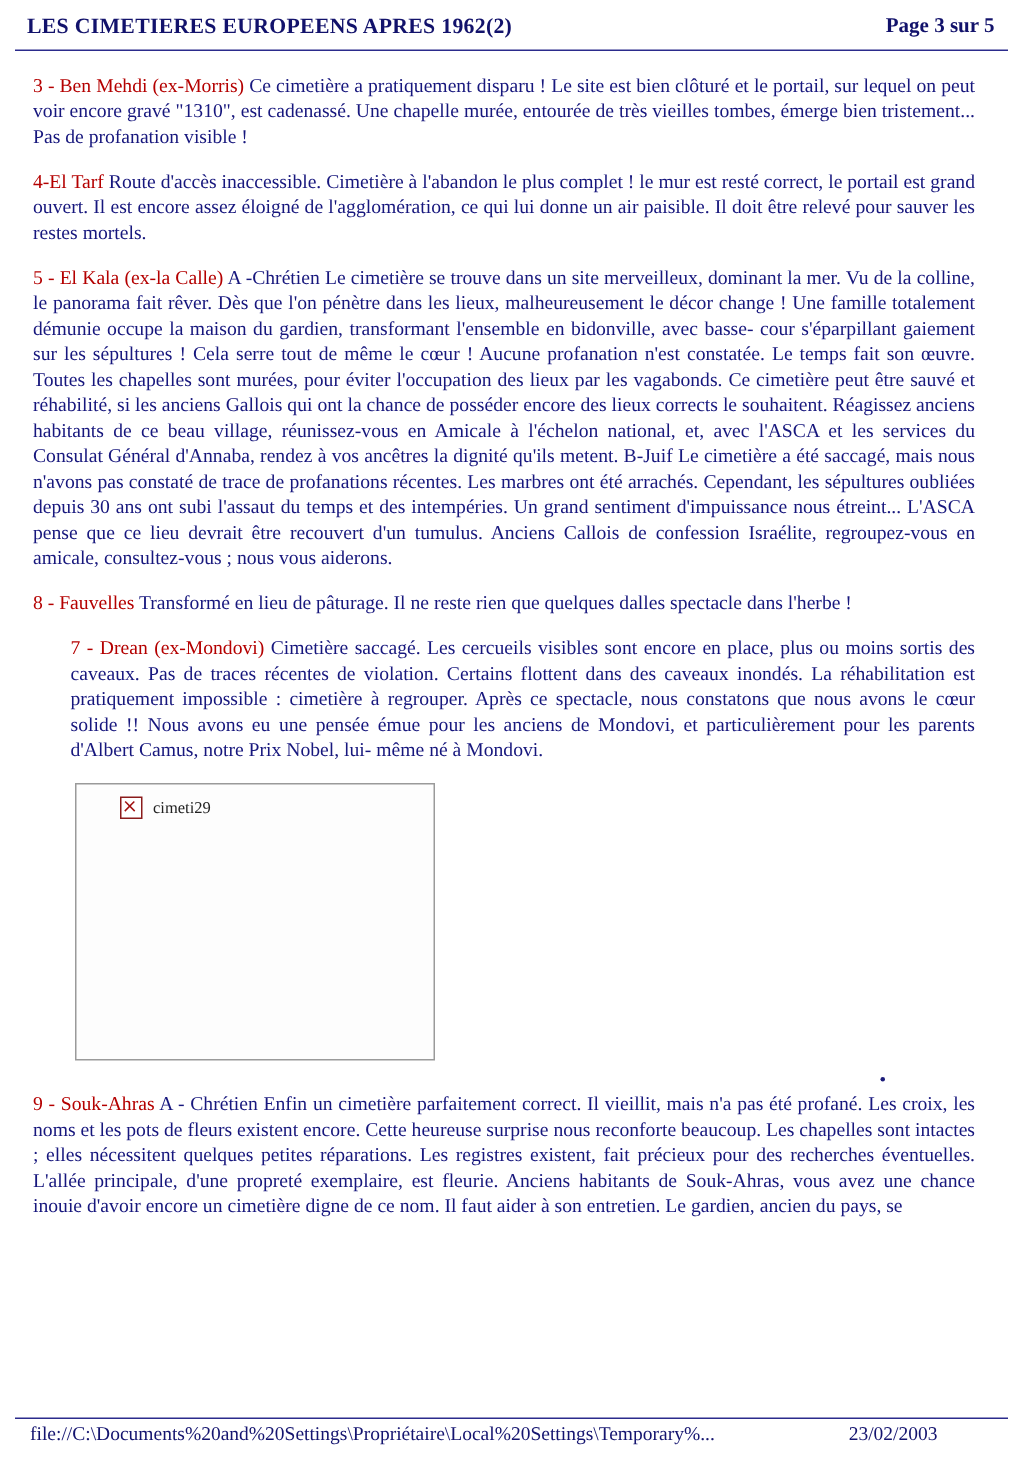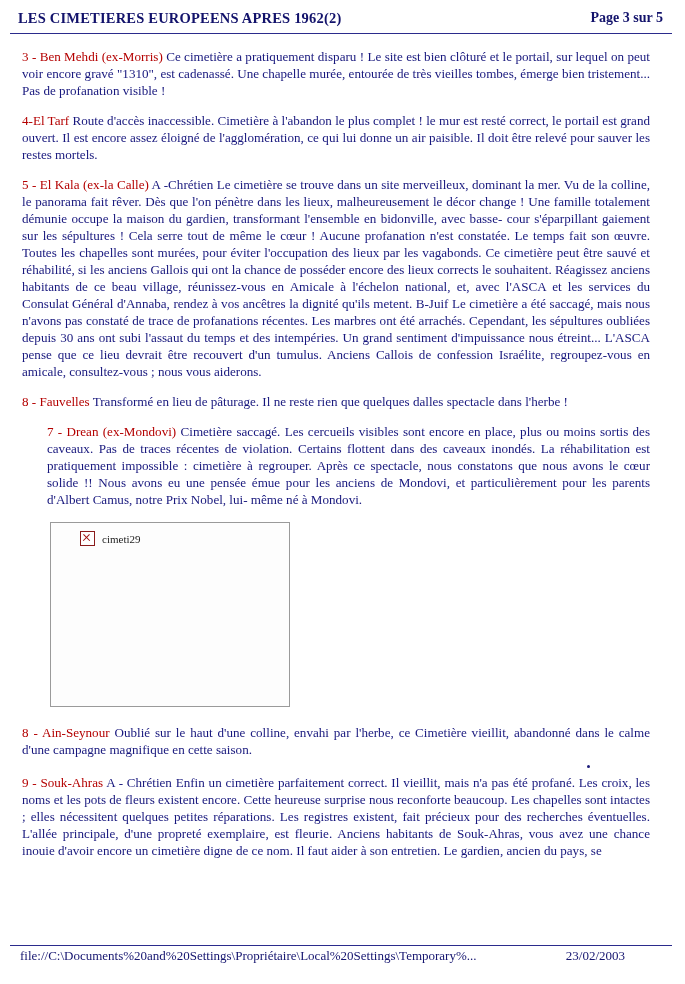--- a/index.html
+++ b/index.html
@@ -206,23 +206,20 @@
 
     <div class="images-row">
       <div class="img-box left">
         <div class="img-inner">
           <span class="broken-icon"></span>
           <span class="img-alt">cimeti29</span>
         </div>
       </div>
     </div>
 
-    <p class="para">
-      <span class="lead">8 - Ain-Seynour</span><span> Oublié sur le haut d'une colline, envahi par l'herbe, ce Cimetière vieillit, abandonné dans le calme d'une campagne magnifique en cette saison.</span>
-    </p>
 
     <div class="dot-mark" style="position:relative; right:auto; left:565px; top:-6px;"></div>
 
     <p class="para">
       <span class="lead">9 - Souk-Ahras</span><span> A - Chrétien Enfin un cimetière parfaitement correct. Il vieillit, mais n'a pas été profané. Les croix, les noms et les pots de fleurs existent encore. Cette heureuse surprise nous reconforte beaucoup. Les chapelles sont intactes ; elles nécessitent quelques petites réparations. Les registres existent, fait précieux pour des recherches éventuelles. L'allée principale, d'une propreté exemplaire, est fleurie. Anciens habitants de Souk-Ahras, vous avez une chance inouie d'avoir encore un cimetière digne de ce nom. Il faut aider à son entretien. Le gardien, ancien du pays, se</span>
     </p>
 
   </div>
 
   <div class="rule-bottom"></div>

